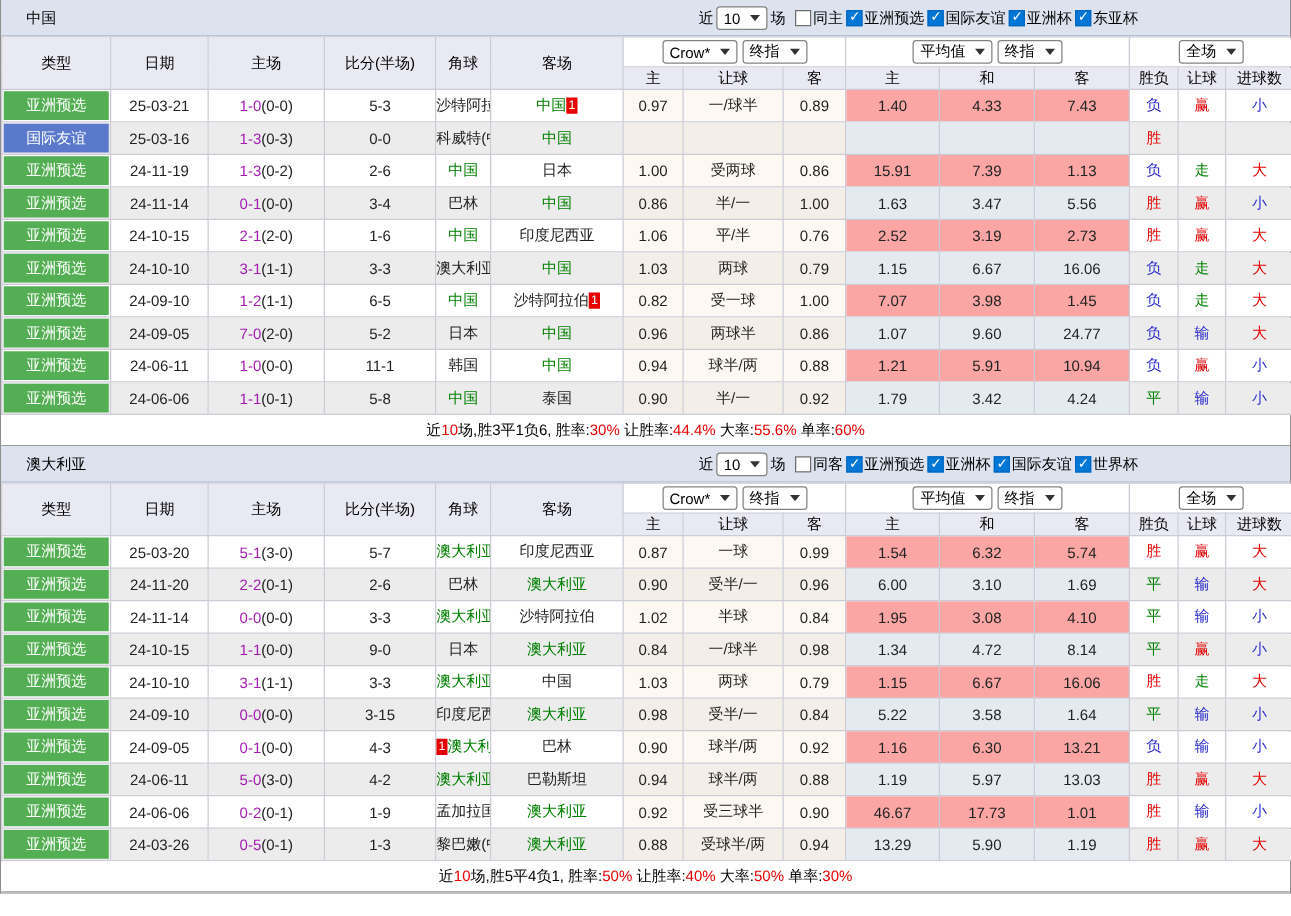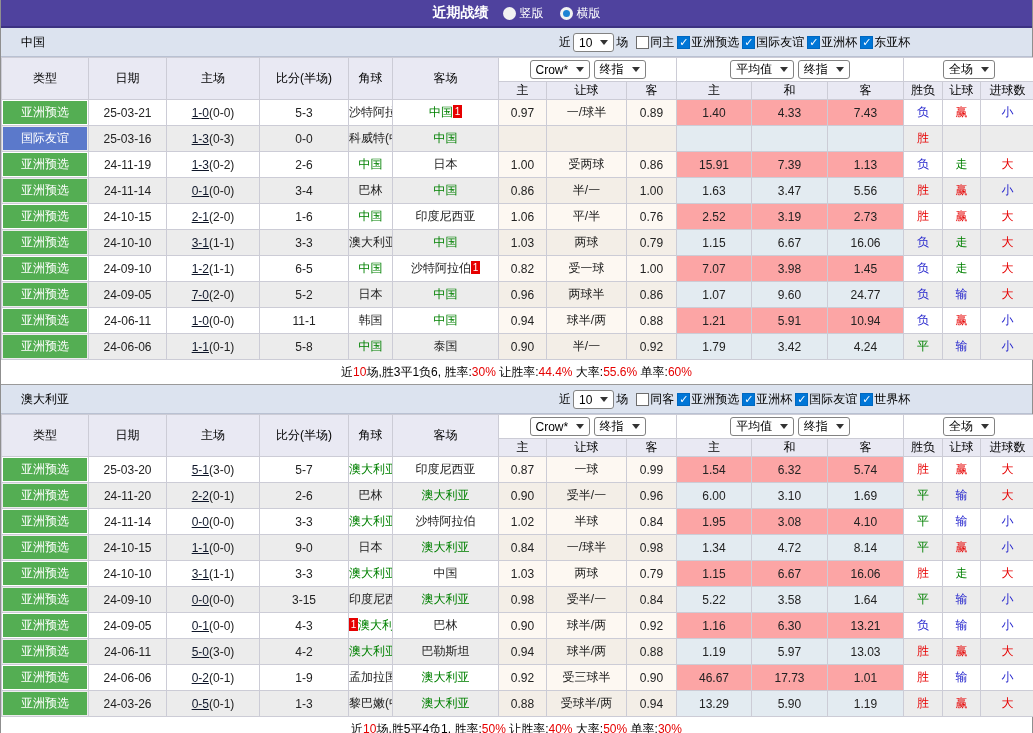--- a/index.html
+++ b/index.html
@@ -52,55 +52,40 @@
   tbody tr.even td { background: #ececec; }
   td.let-col { background: #fdf8f2; margin-top: 46px; }
   tr.even td.let-col { background: #f3eee7; }
   td.avg-col { background: #fca5a5; }
   tr.even td.avg-col { background: #e3ebf1; }
   td.c-type { padding: 0 1px; }
   .badge { margin: 1px 0; height: 23px; line-height: 23px; color: #fff; font-size: 12px; }
   .badge.green { background: #54ae53; }
   .badge.blue { background: #5b79cb; }
   .team-green { color: #008000; }
-  .ft { color: #0f172a; text-decoration: underline; }
+  .ft { color: #a21caf; }
   .ht { color: #222; }
   .redcard {
     display: inline-block; background: #e60000; color: #fff; font-size: 10px;
     min-width: 9px; height: 13px; line-height: 13px; padding: 0 1px; vertical-align: 1px;
   }
   .res-red { color: #e60000; } .res-green { color: #008000; } .res-blue { color: #2626cd; }
   
   .summary {
     height: 25px; display: flex; align-items: center; justify-content: center;
     font-size: 12px; color: #000; background: #fff; border-bottom: 1px solid #9a9a9a;
     white-space: pre;
   }
   .summary .red { color: #e60000; }
 </style>
 </head>
 <body>
 
 <div class="page">
 
-  <div class="topbar">
-    <span class="topbar-title">近期战绩</span>
-    <span class="radio-group">
-      <span class="radio-item">
-        <span class="radio-circle"></span>
-        <span class="radio-label">竖版</span>
-      </span>
-      <span class="radio-item">
-        <span class="radio-circle">
-            <span class="radio-dot"></span>
-          </span>
-        <span class="radio-label">横版</span>
-      </span>
-    </span>
-  </div>
 
   <div class="section">
     <div class="title-row">
       <span class="team">中国</span>
       <div class="filter">
           <span class="f-label">近</span>
           <span class="fsel">
             <span>10</span>
             <span class="caret"></span>
           </span>

